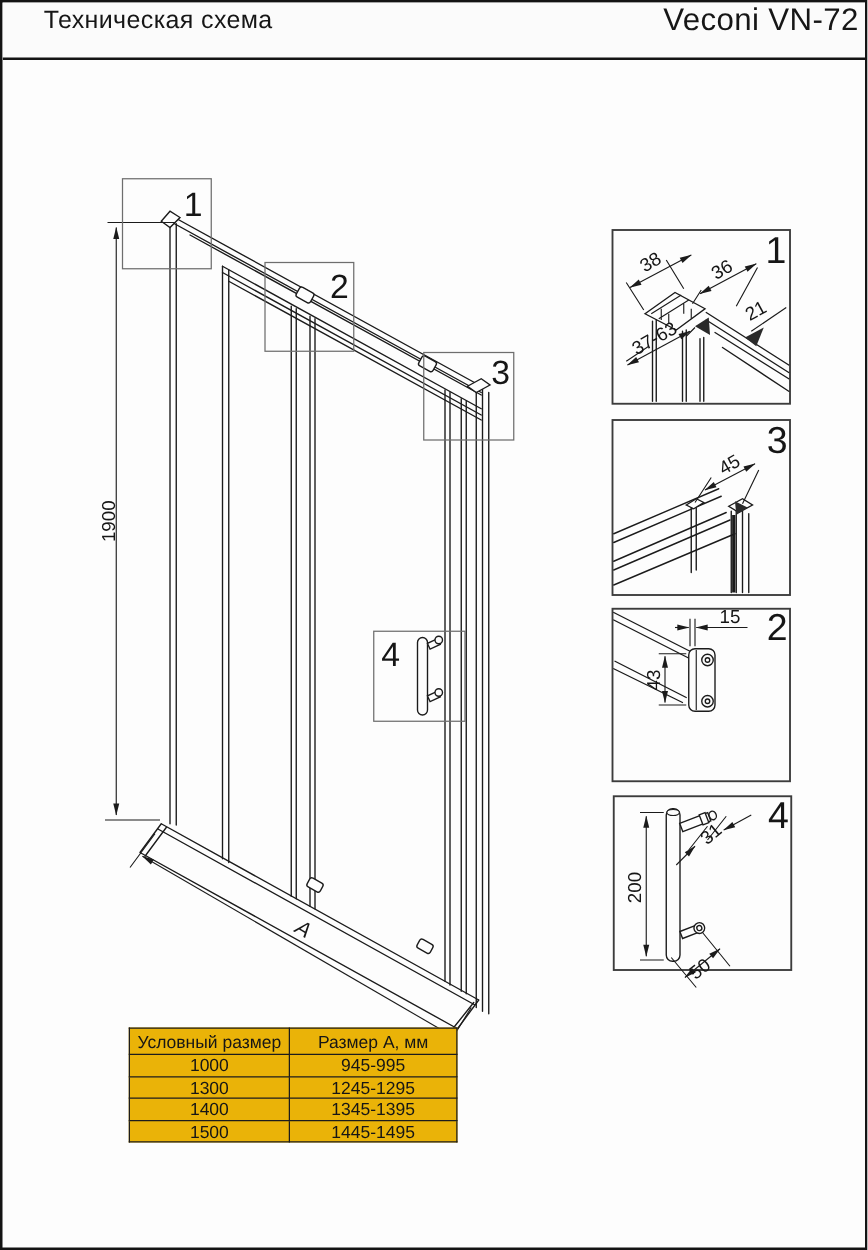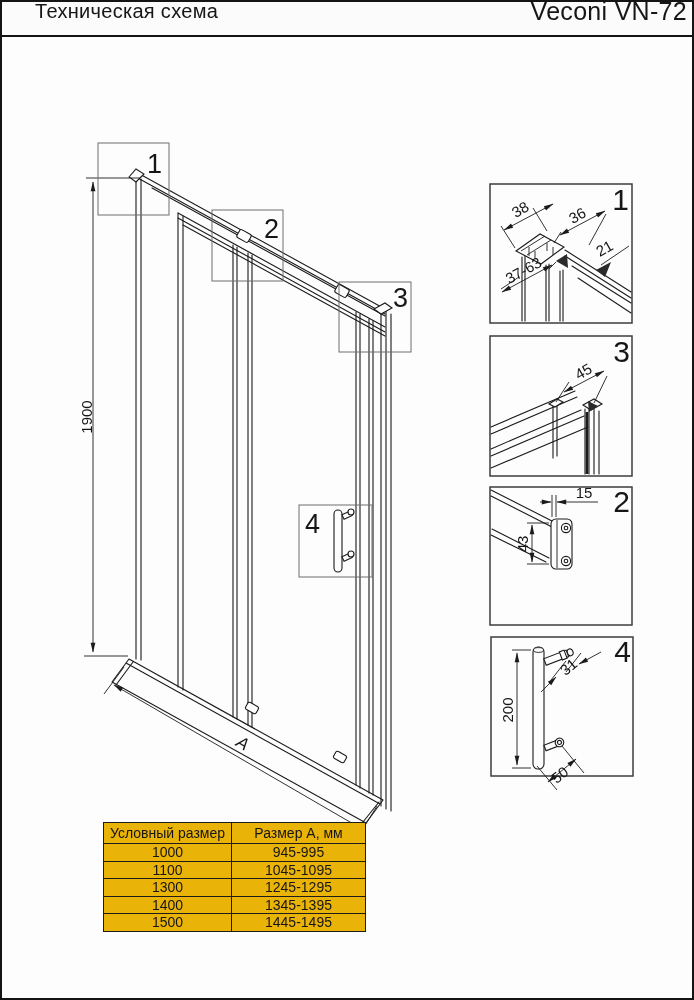--- a/index.html
+++ b/index.html
@@ -1,18 +1,18 @@
 <!DOCTYPE html>
 <html><head>
 <meta charset="utf-8">
 <style>
   html,body{margin:0;padding:0;background:#e8e8e8;}
   .page{position:relative;width:694px;height:1000px;background:#fdfdfd;border:2px solid #141414;
         box-sizing:border-box;font-family:"Liberation Sans",sans-serif;color:#161616;overflow:hidden;}
-  .hdr{position:absolute;left:0;top:0;width:690px;height:35px;border-bottom:2px solid #141414;
+  .hdr{position:absolute;left:0;top:0;width:690px;height:46px;border-bottom:2px solid #141414;
        display:flex;align-items:center;justify-content:space-between;box-sizing:border-box;
        padding:0 5px 15px 33px;background:#fbfbfb;}
   .hdr .title{font-size:20px;letter-spacing:.3px;}
   .hdr .model{font-size:25px;letter-spacing:.3px;}
   svg.draw{position:absolute;left:0;top:0;}
   svg .ln{stroke:#1b1b1b;stroke-width:1.1;fill:none;stroke-linecap:round;}
   svg .thin{stroke:#1b1b1b;stroke-width:.9;fill:none;}
   svg .dimln{stroke:#1b1b1b;stroke-width:.9;fill:none;}
   svg .co-box{stroke:#6e6e6e;stroke-width:1;fill:none;}
   svg .frame{stroke:#3c3c3c;stroke-width:1.5;fill:#fdfdfd;}
@@ -219,24 +219,20 @@
         <th>Условный размер</th>
         <th>Размер А, мм</th>
       </tr>
     </thead>
     <tbody>
       <tr>
         <td>1000</td>
         <td>945-995</td>
       </tr>
       <tr>
-        <td>1100</td>
-        <td>1045-1095</td>
-      </tr>
-      <tr>
         <td>1300</td>
         <td>1245-1295</td>
       </tr>
       <tr>
         <td>1400</td>
         <td>1345-1395</td>
       </tr>
       <tr>
         <td>1500</td>
         <td>1445-1495</td>

